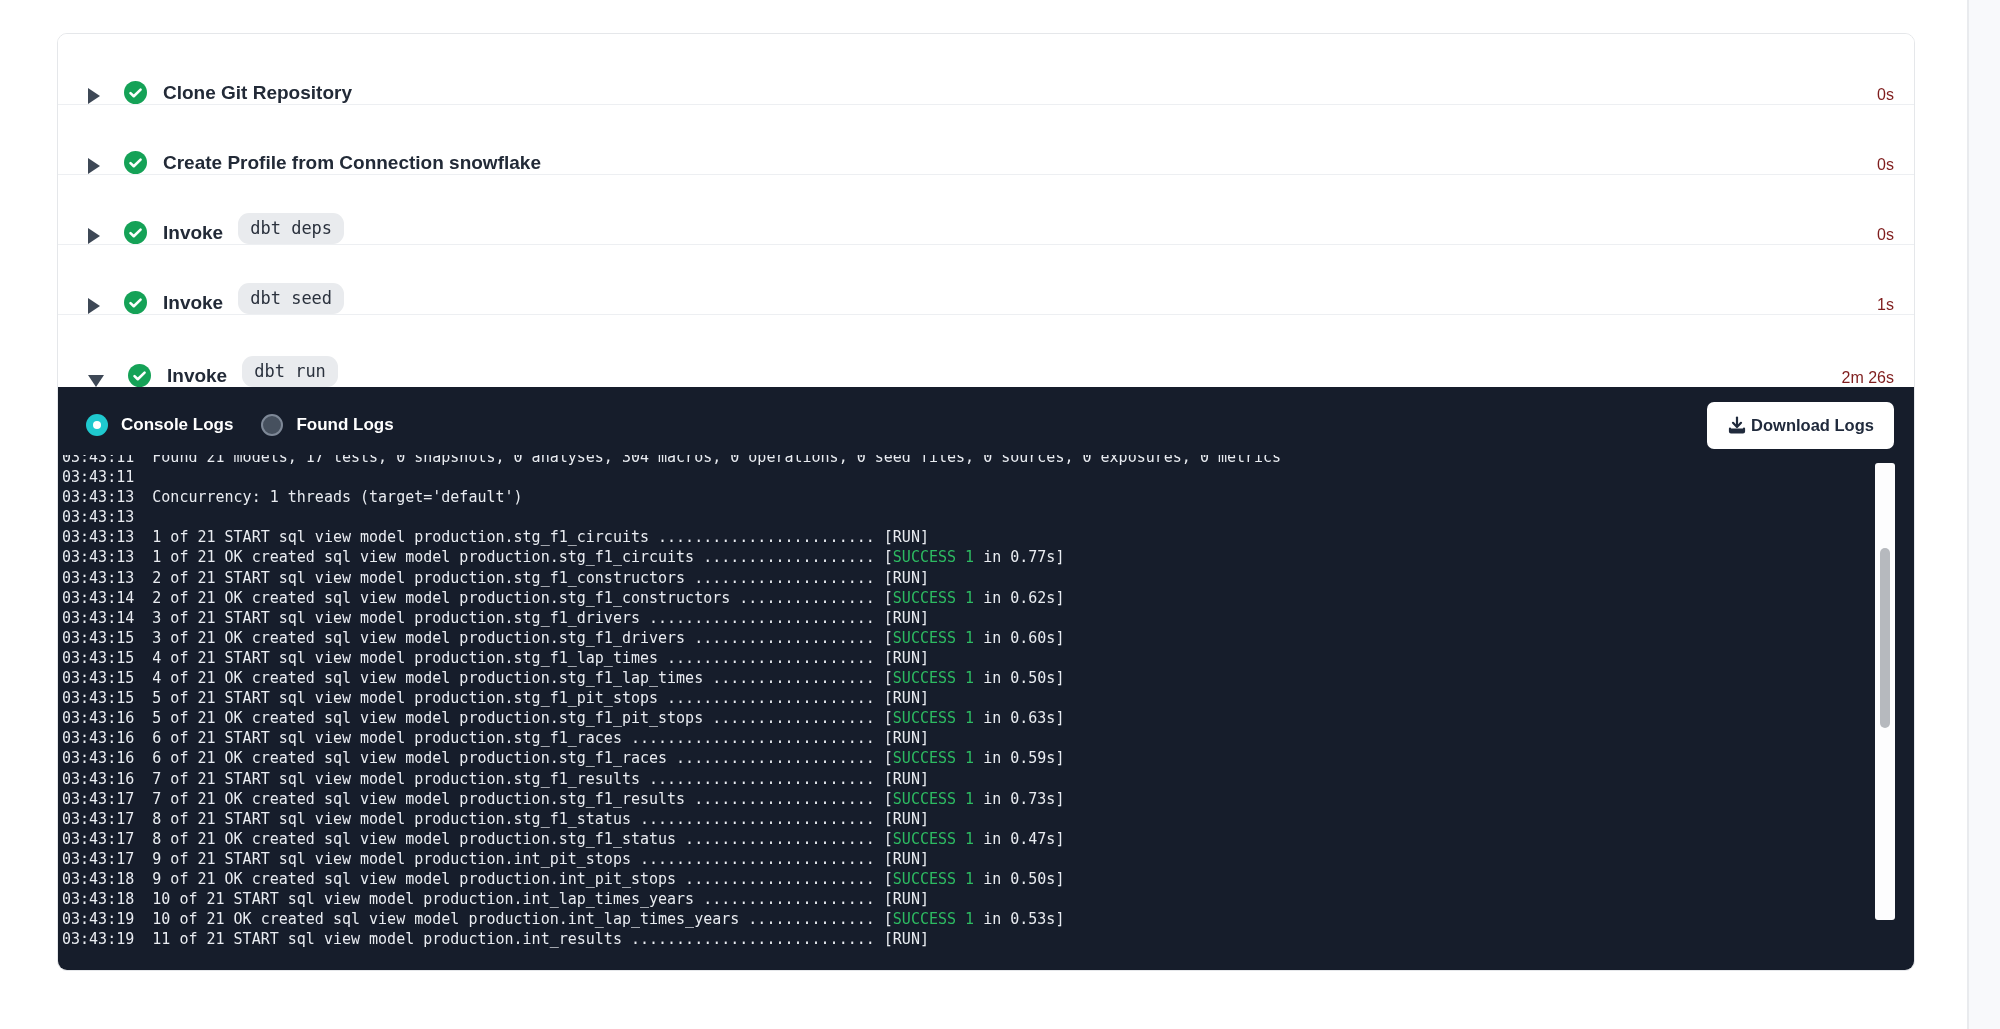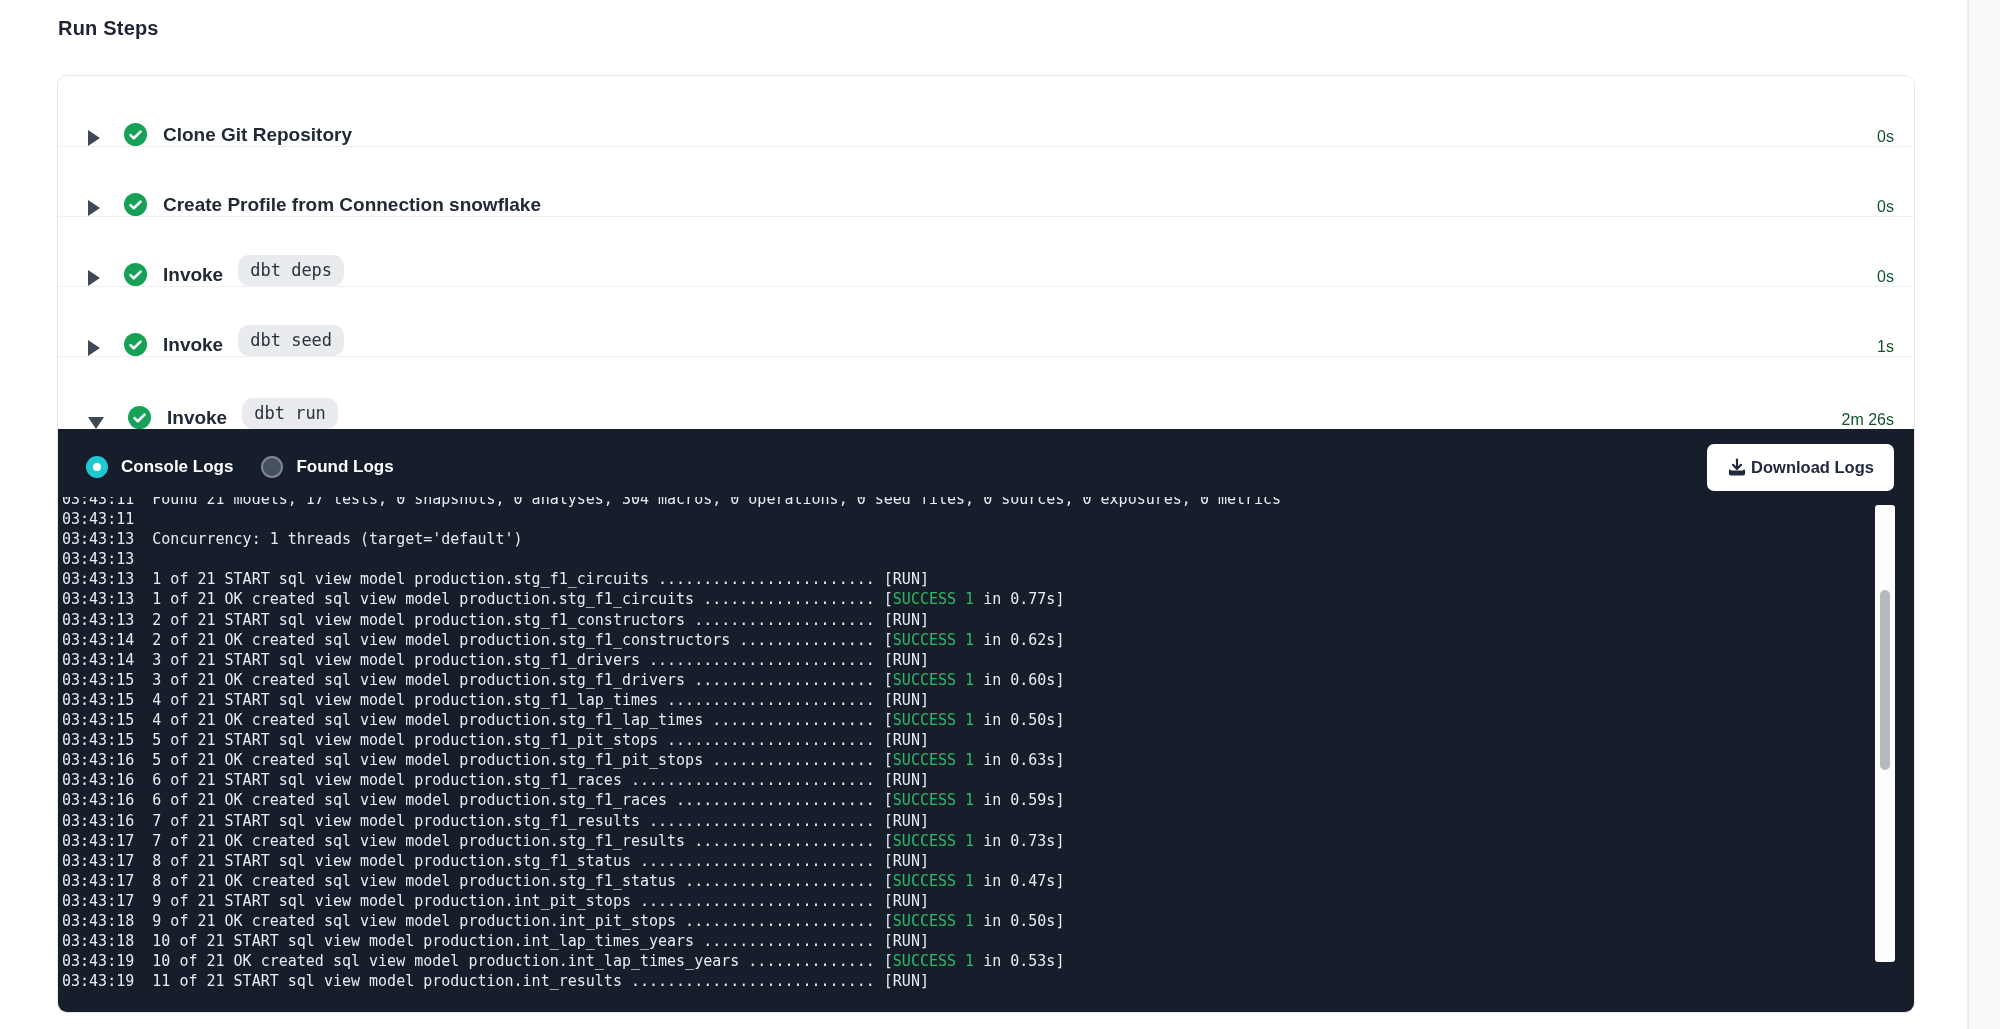--- a/index.html
+++ b/index.html
@@ -43,21 +43,21 @@
     border-left:8px solid transparent;border-right:8px solid transparent;
     border-top:12px solid #3e4856;border-bottom:none;
   }
   .check{flex:0 0 auto;margin-left:24px;width:23px;height:23px;}
   .check svg{display:block;}
   .step-title{font-size:19px;font-weight:700;color:#222a37;margin-left:16px;white-space:nowrap;}
   .chip{
     margin-left:15px;background:#e9ebee;border-radius:11px;padding:5px 12px 6px;
     font-family:"DejaVu Sans Mono",monospace;font-size:17px;color:#2a313d;white-space:pre;
   }
-  .duration{margin-left:auto;font-size:16px;color:#14532d;white-space:nowrap;}
+  .duration{margin-left:auto;font-size:16px;color:#7f1d1d;white-space:nowrap;}
 
   .console{background:var(--console-bg);height:583px;position:relative;}
   .console-toolbar{
     position:absolute;top:0;left:7px;right:0;height:76px;
     display:flex;align-items:center;padding:0 20px 0 21px;
   }
   .radio-group{display:flex;align-items:center;margin-right:28px;cursor:pointer;}
   .radio{width:22px;height:22px;border-radius:50%;flex:0 0 auto;position:relative;}
   .radio.sel{background:var(--teal);}
   .radio.sel::after{
@@ -89,21 +89,20 @@
     position:absolute;left:5px;top:85px;width:10px;height:180px;
     background:#b6b9be;border-radius:6px;cursor:grab;
   }
 </style>
 </head>
 <body>
 
 <div class="right-rail"></div>
 
 <div class="content">
-  <h1 class="page-title">Run Steps</h1>
 
   <div class="card">
     <div id="steps-container">
         <div class="step-row">
     <span class="chev"></span>
     <span class="check">
       <svg width="23" height="23" viewBox="0 0 24 24">
         <circle cx="12" cy="12" r="12" fill="#15a257"></circle>
         <path d="M6.8 12.6l3.4 3.3L17.3 9" fill="none" stroke="#ffffff" stroke-width="2.7" stroke-linecap="round" stroke-linejoin="round"></path>
       </svg>

